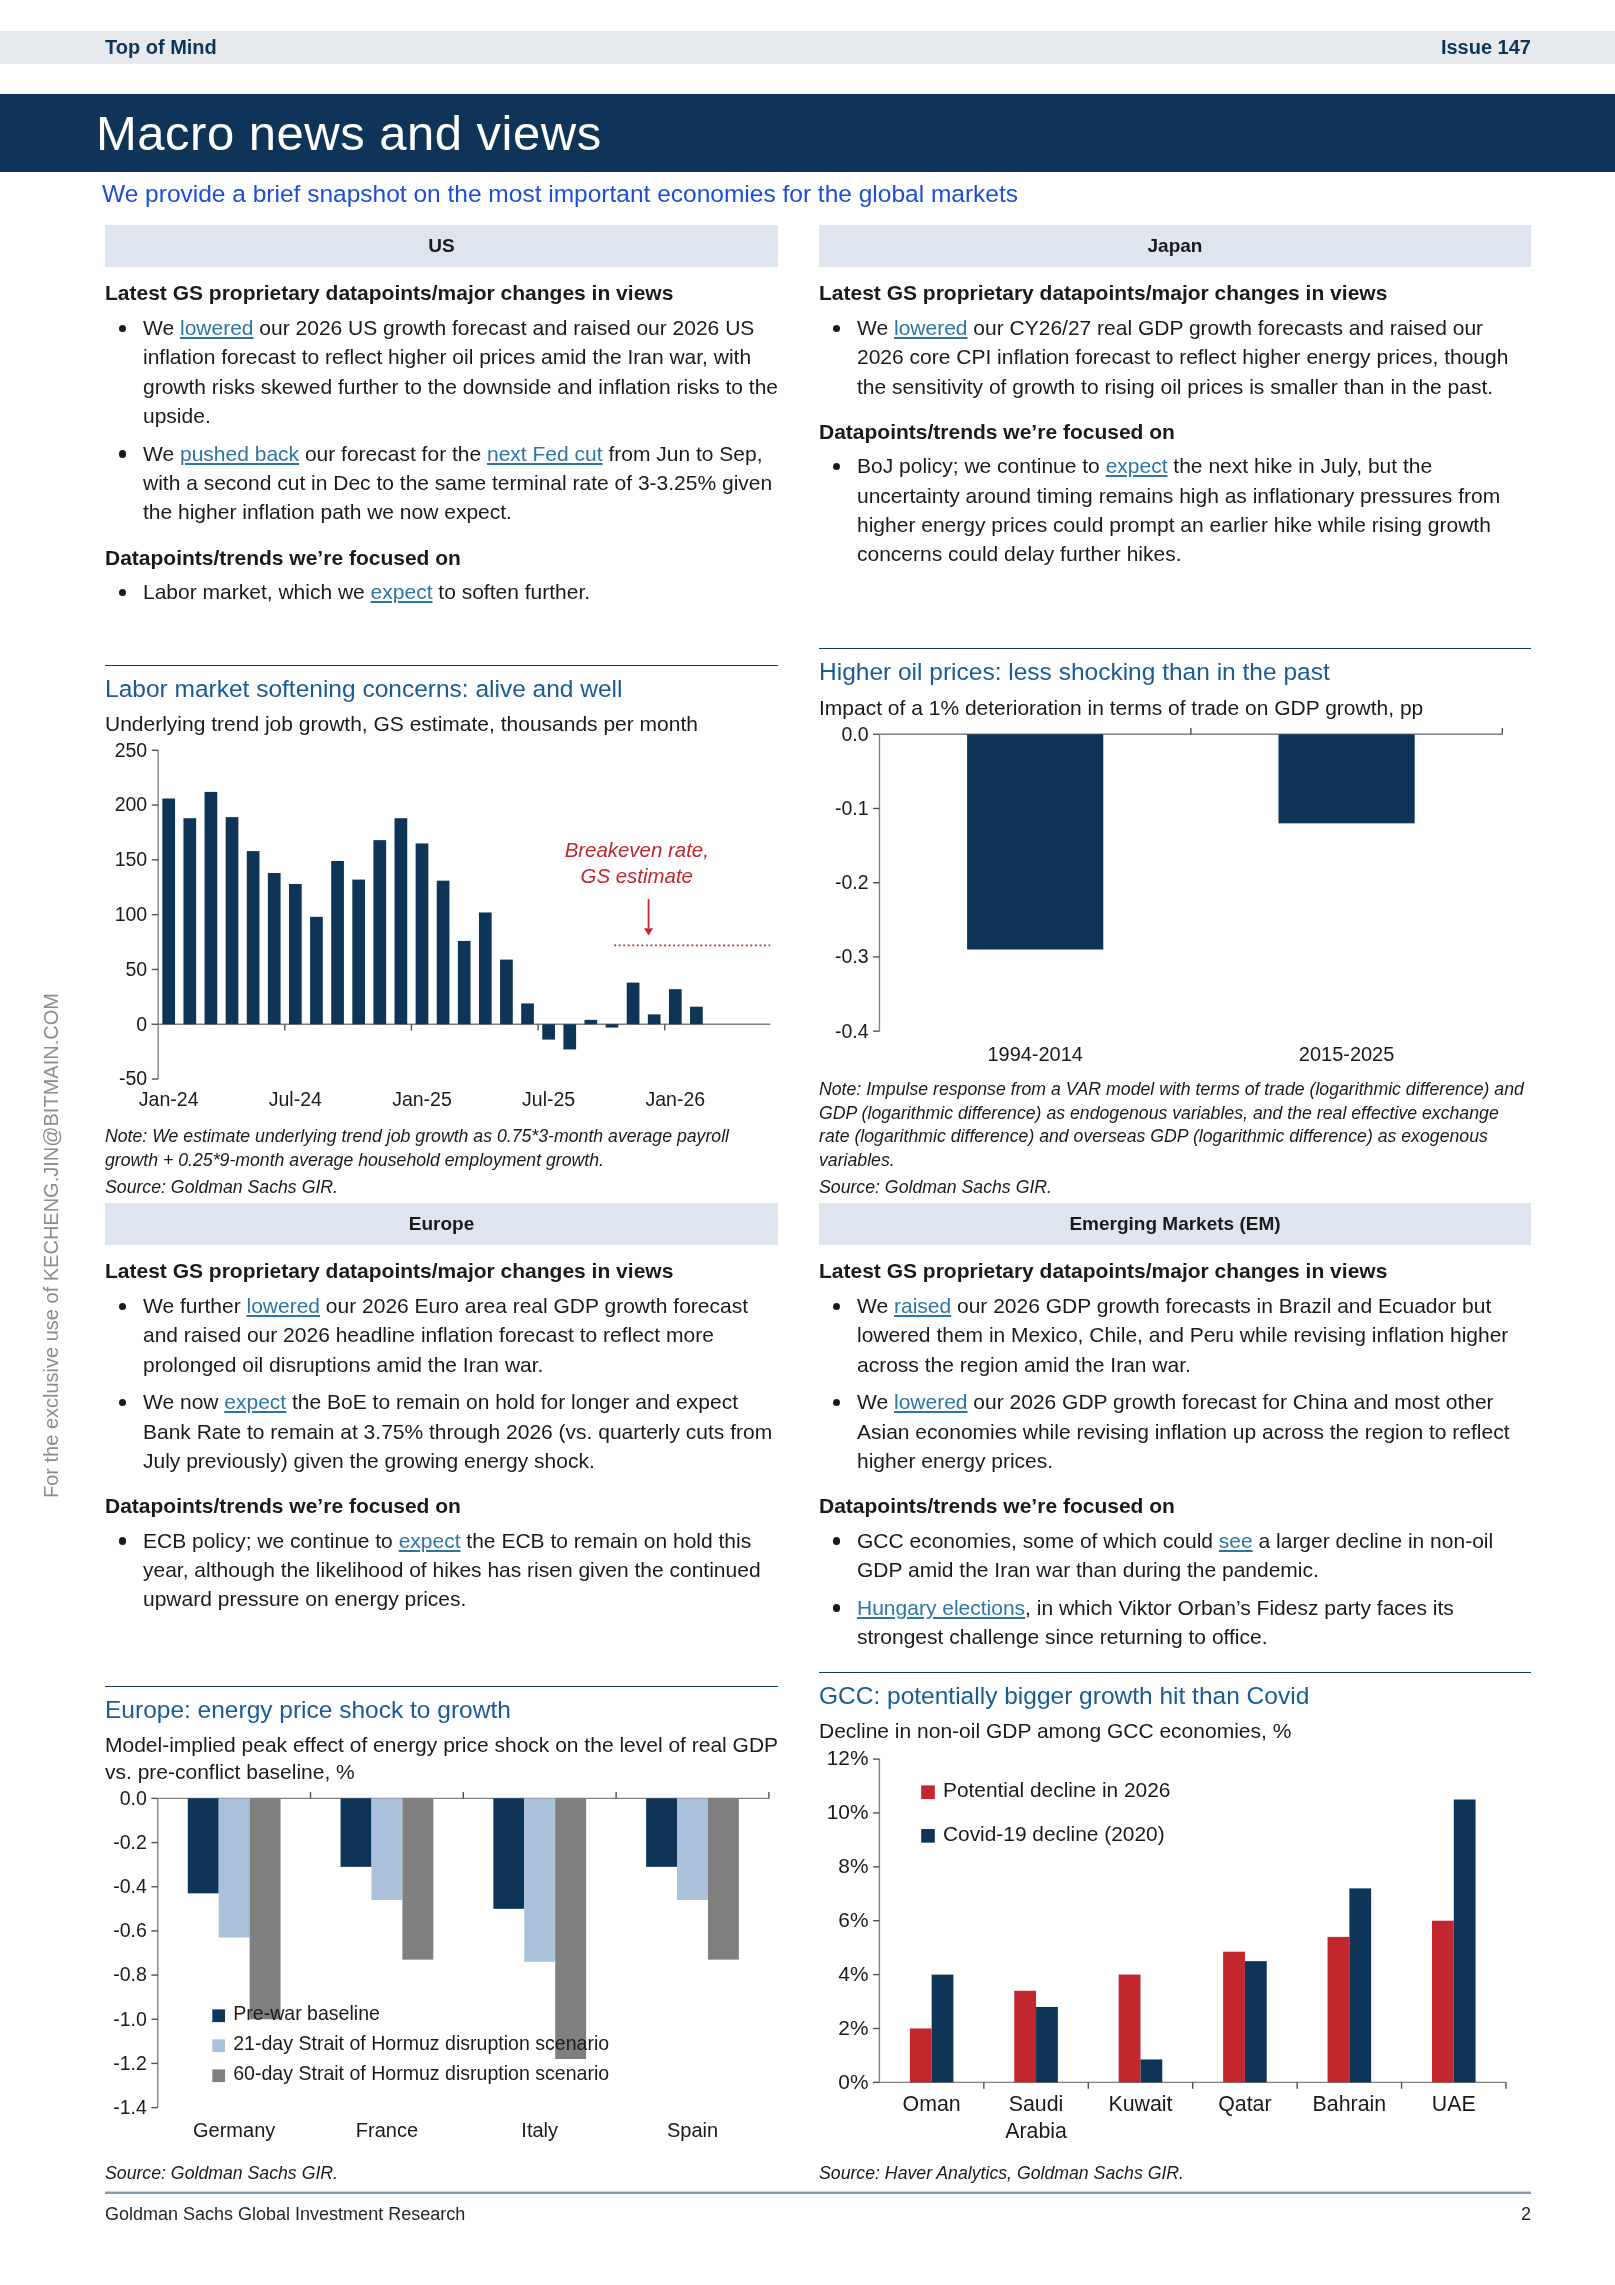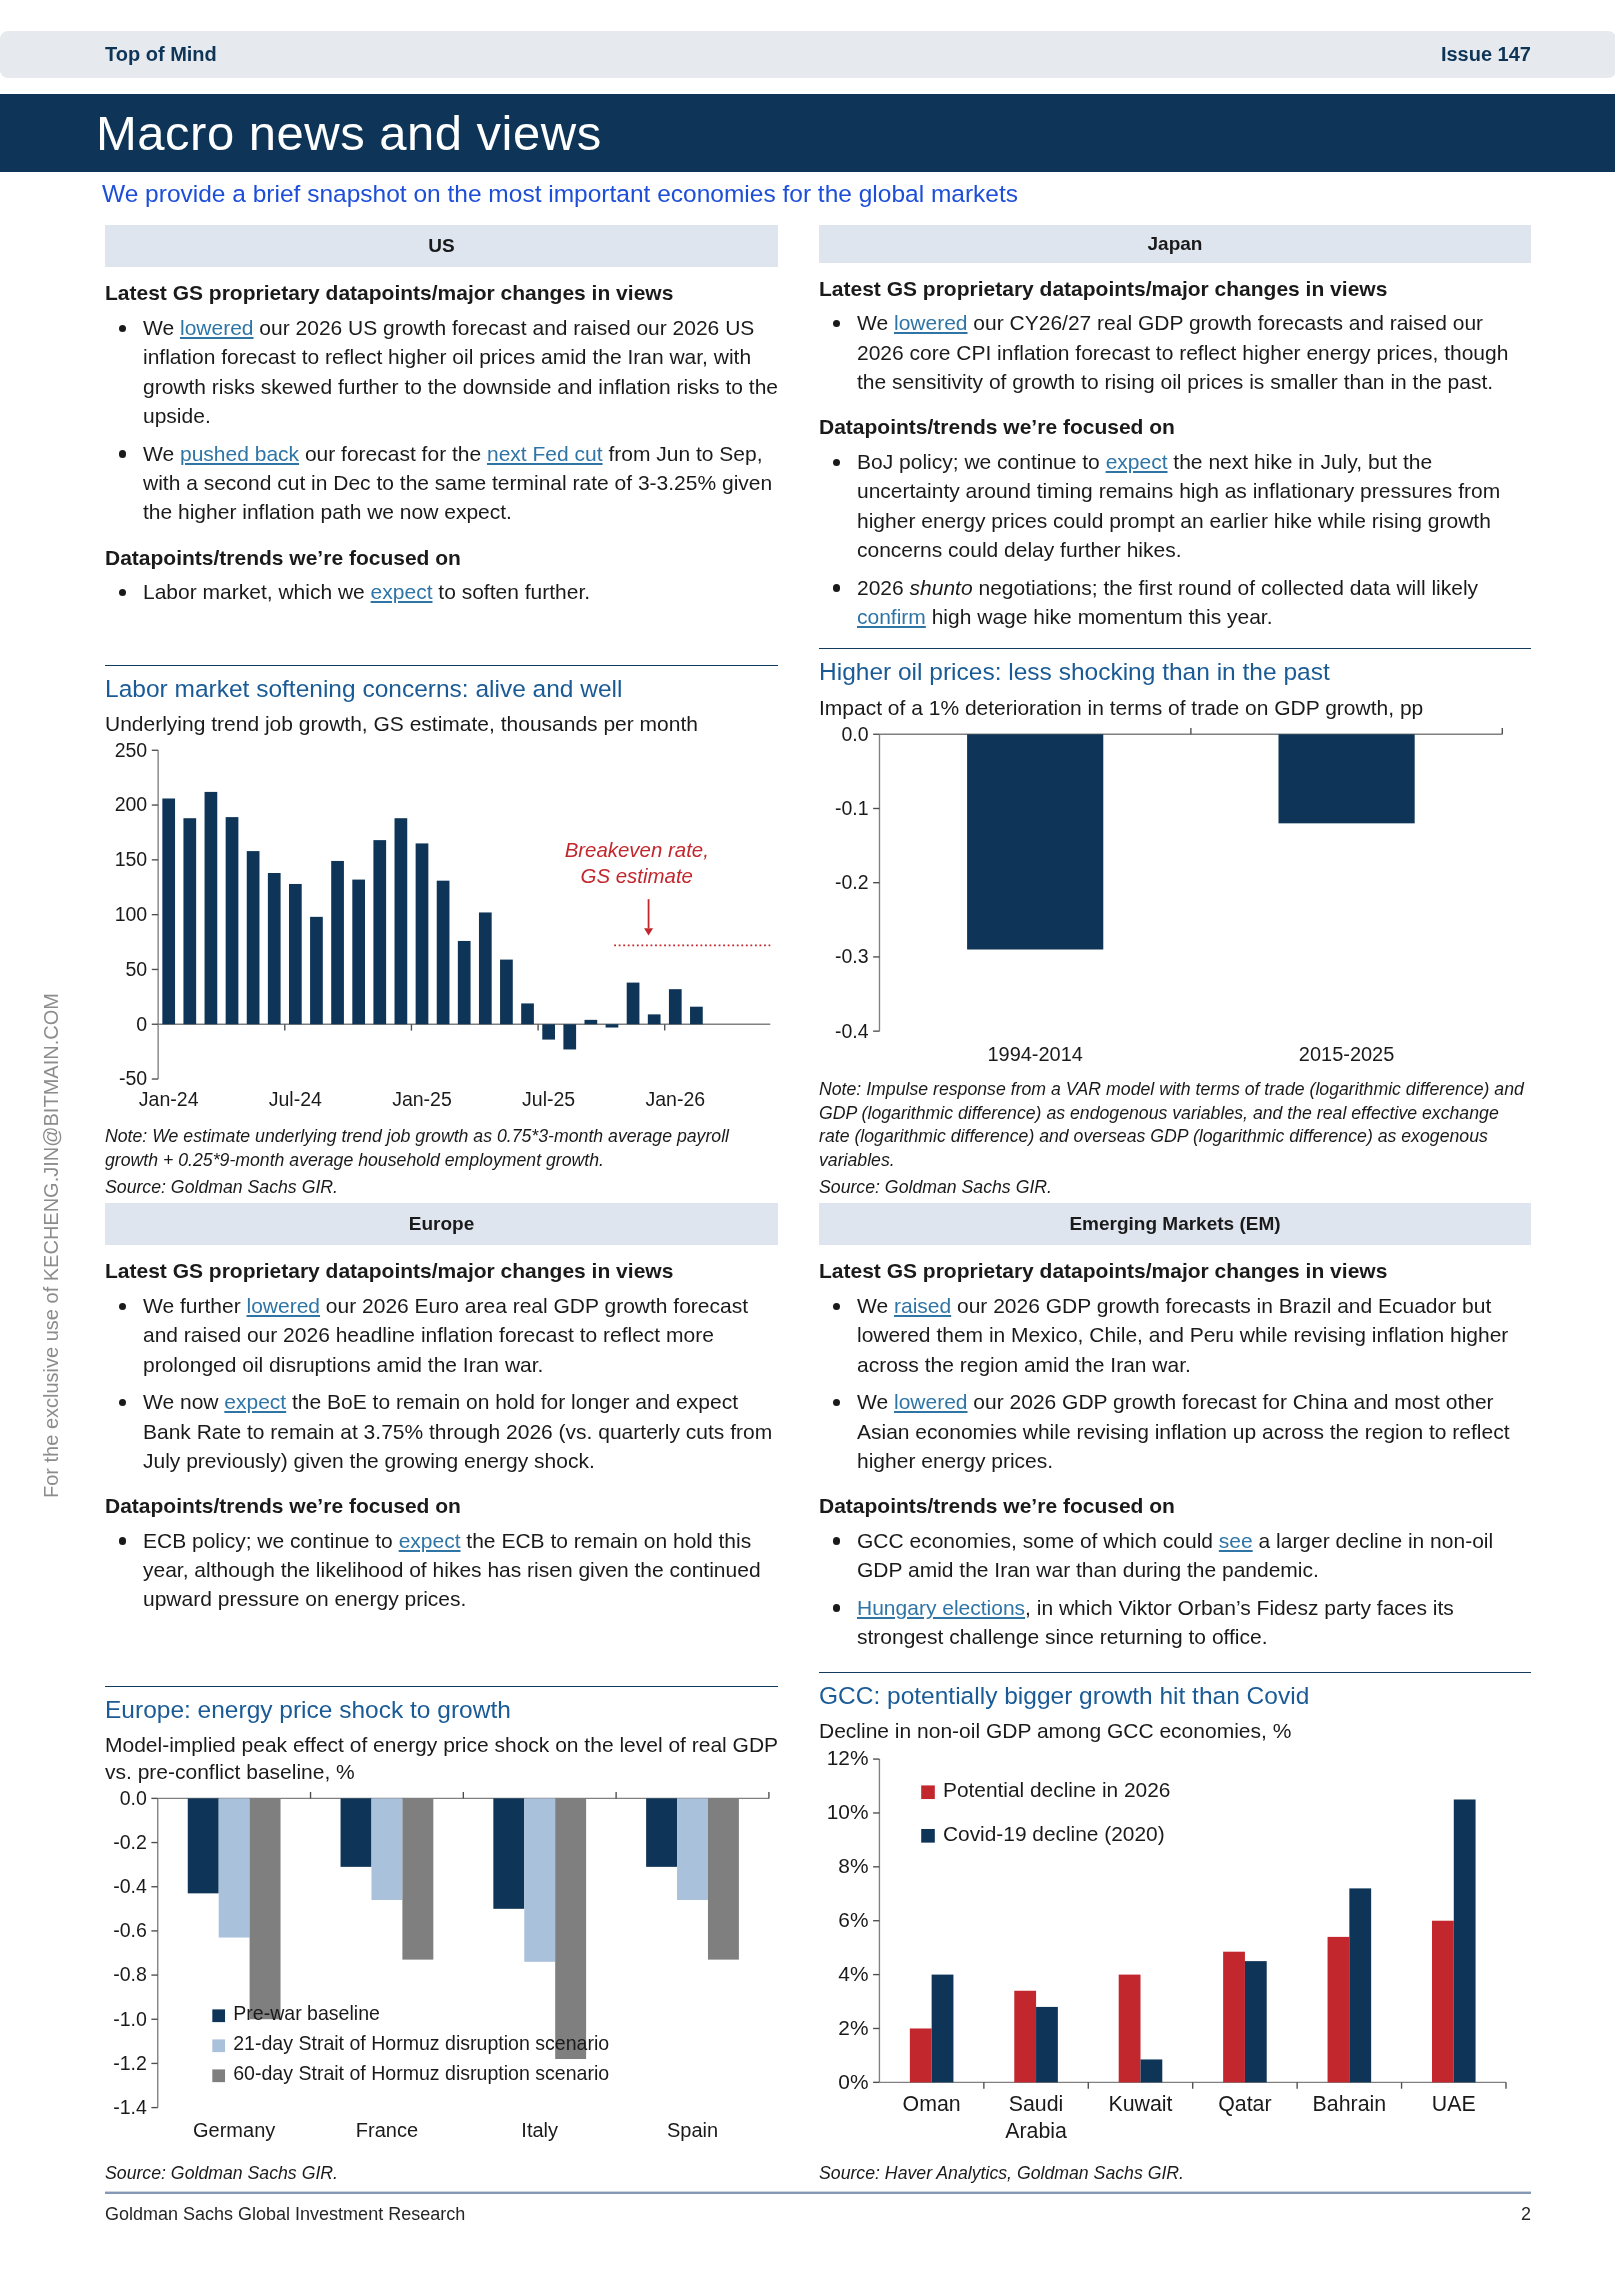--- a/index.html
+++ b/index.html
@@ -1,20 +1,20 @@
 <!DOCTYPE html>
 <html style="font-size:14.5px"><head>
 <meta charset="utf-8">
 <style>
   html,body{margin:0;padding:0;background:#fff;}
   .page{position:relative;width:1616px;height:2286px;background:#fff;overflow:hidden;
         font-family:"Liberation Sans",sans-serif;color:#1a1a1a;}
-  .topband{position:absolute;top:31px;left:0;right:0;height:47px;background:#e6e9ed;
+  .topband{position:absolute;top:31px;left:0;right:0;height:33px;background:#e6e9ed;
            display:flex;align-items:center;justify-content:space-between;
-           padding:0 85px 0 105px;box-sizing:border-box;font-size:20px;font-weight:bold;color:#0e3557;border-radius:8px;}
+           padding:0 85px 0 105px;box-sizing:border-box;font-size:20px;font-weight:bold;color:#0e3557;}
   .titleband{position:absolute;top:94px;left:0;right:0;height:78px;background:#0e3557;
              display:flex;align-items:center;padding-left:96px;box-sizing:border-box;}
   .titleband h1{margin:0;font-size:49px;font-weight:400;color:#ffffff;letter-spacing:0.5px;}
   .subtitle{position:absolute;top:180px;left:102px;font-size:24.5px;font-weight:normal;color:#1d4ed8;}
   .grid{position:absolute;top:225px;left:105px;width:1426px;display:grid;
         grid-template-columns:673px 712px;column-gap:41px;}
   .cell{display:flex;flex-direction:column;box-sizing:border-box;}
   .cell.r1{height:978px;}
   .cell.r2{height:986px;}
   .band{height:42px;background:#dfe5ef;display:flex;align-items:center;justify-content:center;
@@ -143,21 +143,20 @@
   </section>
       <section class="cell r1">
     <div class="band">Japan</div>
     <div class="subhead sh1">Latest GS proprietary datapoints/major changes in views</div>
     <ul class="bullets b1">
           <li><span>We </span><span class="lnk">lowered</span><span> our CY26/27 real GDP growth forecasts and raised our 2026 core CPI inflation forecast to reflect higher energy prices, though the sensitivity of growth to rising oil prices is smaller than in the past.</span></li>
         </ul>
     <div class="subhead sh2">Datapoints/trends we’re focused on</div>
     <ul class="bullets b2">
           <li><span>BoJ policy; we continue to </span><span class="lnk">expect</span><span> the next hike in July, but the uncertainty around timing remains high as inflationary pressures from higher energy prices could prompt an earlier hike while rising growth concerns could delay further hikes.</span></li>
-          <li><span>2026 </span><span class="em">shunto</span><span> negotiations; the first round of collected data will likely </span><span class="lnk">confirm</span><span> high wage hike momentum this year.</span></li>
         </ul>
     <div class="chartblock">
       <div class="rule"></div>
       <div class="ctitle">Higher oil prices: less shocking than in the past</div>
       <div class="csub">Impact of a 1% deterioration in terms of trade on GDP growth, pp</div>
       <svg class="chart" width="712" height="345" viewBox="0 0 783 380">
             <line x1="66" y1="8" x2="66" y2="335" stroke="#808080" stroke-width="1.5"></line>
             <line x1="66" y1="8" x2="752" y2="8" stroke="#808080" stroke-width="1.5"></line>
             <line x1="59" y1="8" x2="66" y2="8" stroke="#4d4d4d" stroke-width="1.5"></line>
             <text x="54" y="15" text-anchor="end" font-size="21.5" fill="#1a1a1a">0.0</text>

